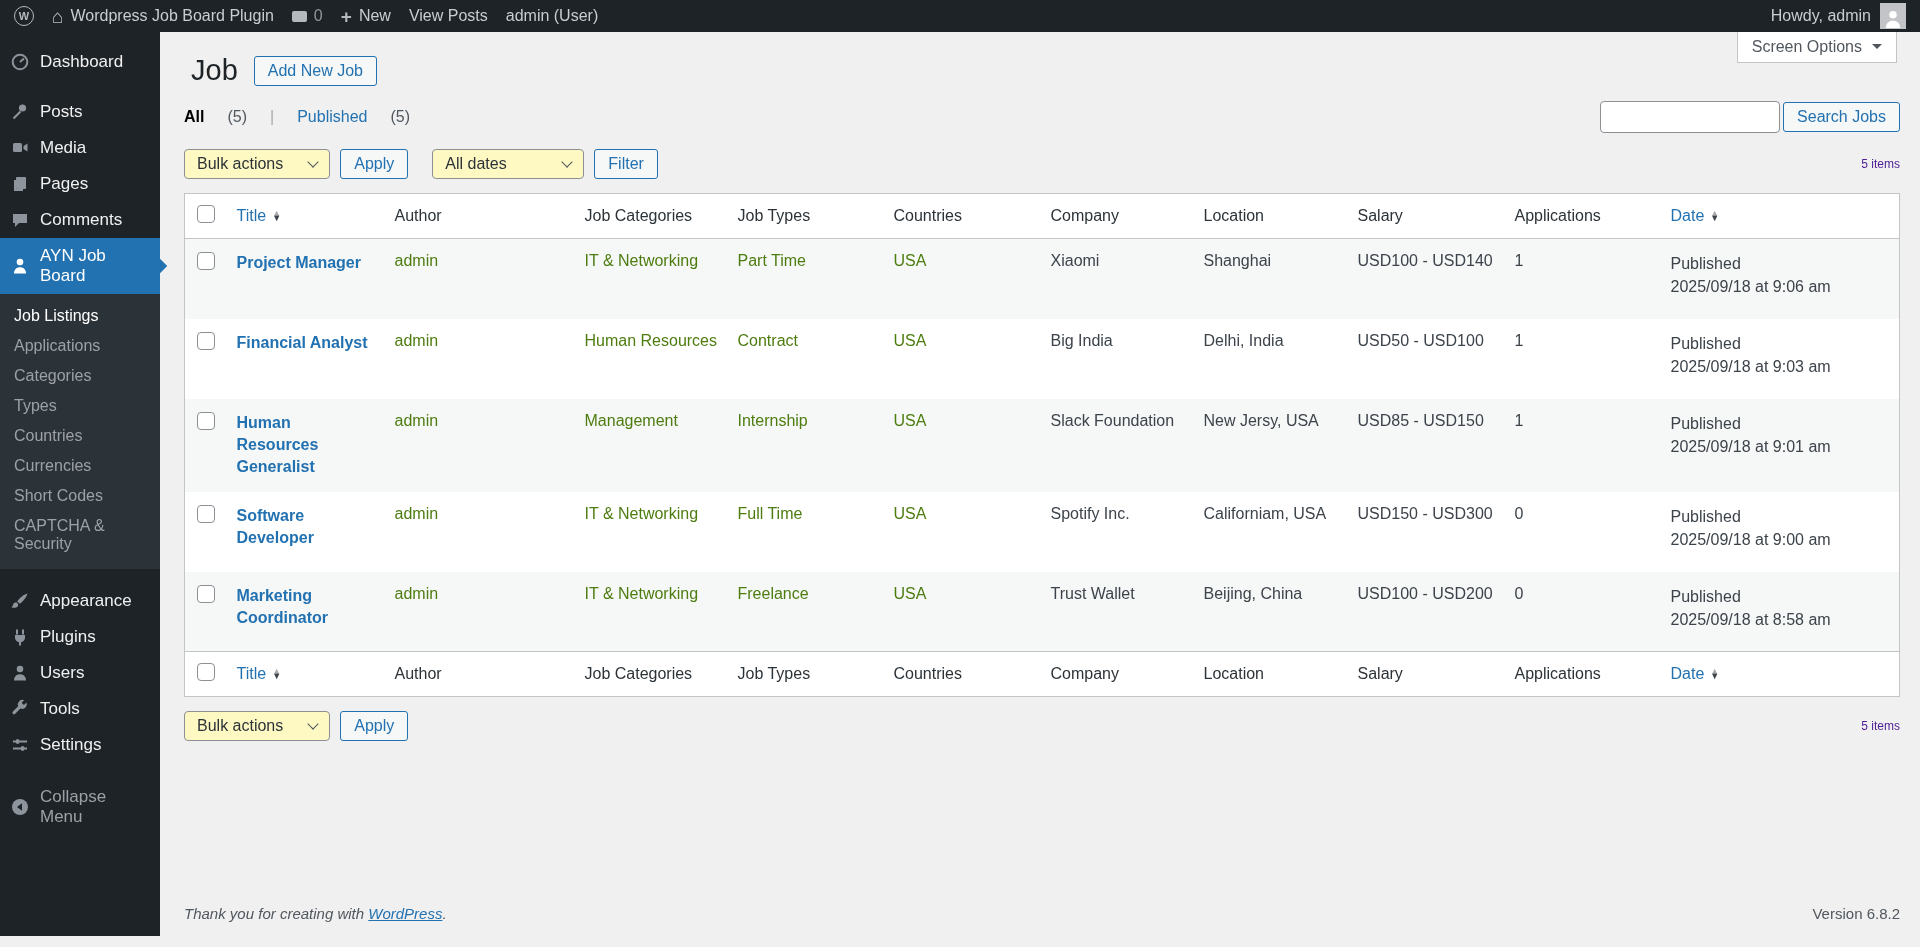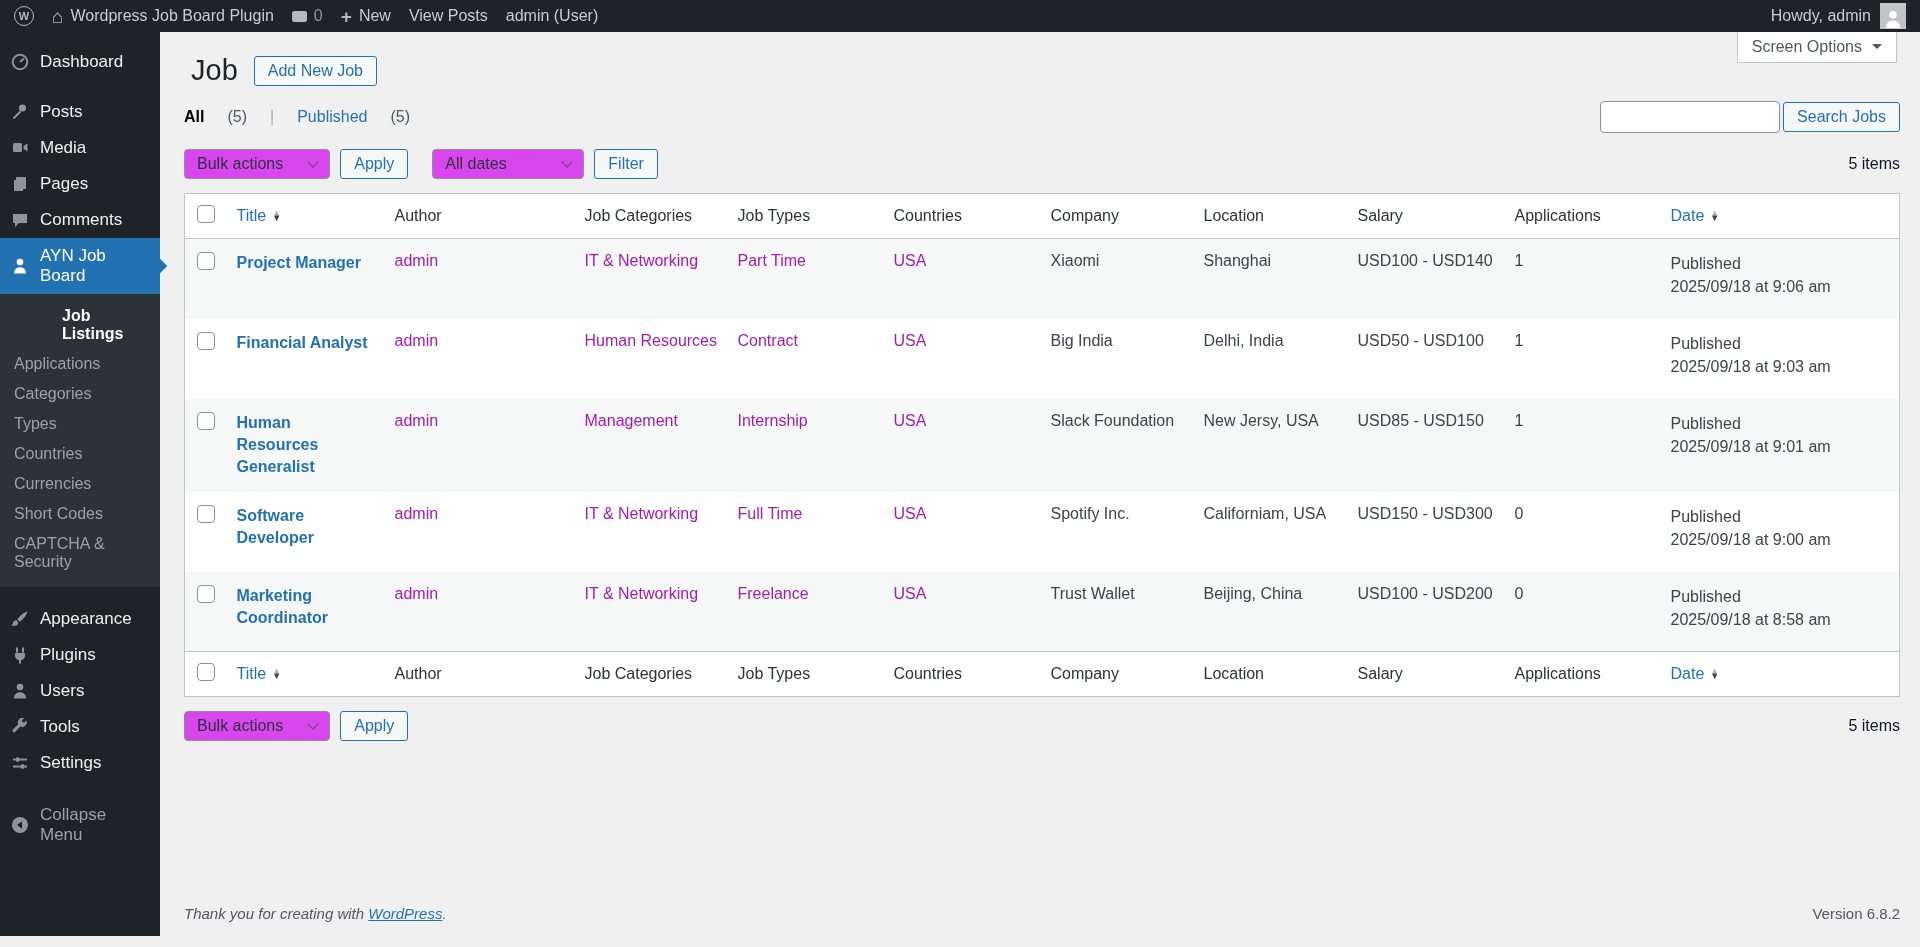--- a/index.html
+++ b/index.html
@@ -22,21 +22,21 @@
   .layout { display:flex; height:904px; }
   .sidebar { width:160px; background:#1d2327; flex:0 0 160px; padding-top:12px; position:relative; z-index:40; }
   .menu-item { display:flex; align-items:center; gap:10px; padding:8px 10px; color:#f0f0f1; font-size:17px; cursor:pointer; position:relative; }
   .menu-item .micon { width:20px; height:20px; color:#8d949b; flex:0 0 20px; display:flex; align-items:center; justify-content:center; }
   .menu-item.active { background:#2271b1; color:#fff; }
   .menu-item.active .micon { color:#fff; }
   .menu-item.active::after { content:''; position:absolute; right:-5px; top:50%; width:11px; height:11px; background:#2271b1; transform:translateY(-50%) rotate(45deg); }
   .menu-sep { height:14px; }
   .submenu { background:#2c3338; padding:7px 0 10px; }
   .submenu-item { padding:6px 10px 6px 14px; font-size:16px; color:#9ca1a7; cursor:pointer; }
-  .submenu-item.current { color:#fff; font-weight:bold;margin-left:48px; }
+  .submenu-item.current { color:#fff; font-weight:normal; }
   .collapse-wrap { margin-top:16px; }
   .menu-item .micon svg { width:20px; height:20px; }
 
   
   .content { flex:1; position:relative; display:flex; flex-direction:column; padding:0 20px 0 24px; }
   .screen-options-tab { position:absolute; top:0; right:23px; background:#fff; border:1px solid #c3c4c7; border-top:none; color:#50575e; font-size:16px; padding:6px 14px; display:flex; align-items:center; gap:10px; cursor:pointer; }
   .so-arrow { width:0; height:0; border:5px solid transparent; border-top-color:#50575e; margin-top:4px; }
 
   .heading-row { display:flex; align-items:center; margin-top:22px; gap:16px; }
   .page-title { font-size:29px; font-weight:400; color:#1d2327;margin-left:7px; }
@@ -45,25 +45,25 @@
   .views-search-row { display:flex; align-items:center; margin-top:14px; }
   .views { font-size:16px; display:flex; align-items:center; gap:23px; }
   .view-all-label { font-weight:bold; color:#000; cursor:pointer; }
   .view-count { color:#50575e; }
   .view-sep { color:#a7aaad; }
   .view-link { color:#2271b1; cursor:pointer; text-decoration:none; }
   .search-box { margin-left:auto; display:flex; align-items:center; gap:3px; }
   .search-input { width:180px; height:32px; border:1px solid #8c8f94; border-radius:4px; background:#fff; padding:0 8px; font-size:16px; font-family:inherit; }
 
   .filter-row { display:flex; align-items:center; margin-top:16px; gap:10px; }
-  .select-box { display:inline-flex; align-items:center; justify-content:space-between; gap:26px; background:#d946ef; border:1px solid #8c8f94; border-radius:4px; padding:5px 12px; font-size:16px; color:#2c3338; cursor:pointer; min-width:115px; }
+  .select-box { display:inline-flex; align-items:center; justify-content:space-between; gap:26px; background:#fef9c3; border:1px solid #8c8f94; border-radius:4px; padding:5px 12px; font-size:16px; color:#2c3338; cursor:pointer; min-width:115px; }
   .select-box.wide { min-width:152px; }
   .chev { width:8px; height:8px; border-right:1.8px solid #50575e; border-bottom:1.8px solid #50575e; transform:rotate(45deg); margin-top:-4px; }
   .dates-group { margin-left:14px; display:flex; gap:10px; align-items:center; }
-  .items-count { margin-left:auto; color:#0f172a; font-size:16px; }
+  .items-count { margin-left:auto; color:#4c1d95; font-size:12px; }
 
   
   table.job-table { width:100%; border-collapse:collapse; background:#fff; border:1px solid #c3c4c7; margin-top:14px; table-layout:fixed; }
   .job-table th { text-align:left; font-weight:400; font-size:16px; color:#2c3338; padding:11px 10px; }
   .job-table thead th { border-bottom:1px solid #c3c4c7; }
   .job-table tfoot th { border-top:1px solid #c3c4c7; }
   .job-table th:nth-child(1), .job-table td:nth-child(1) { width:42px; padding-left:12px; }
   .job-table th:nth-child(2), .job-table td:nth-child(2) { width:158px; }
   .job-table th:nth-child(3), .job-table td:nth-child(3) { width:190px; }
   .job-table th:nth-child(4), .job-table td:nth-child(4) { width:153px; }
@@ -74,21 +74,21 @@
   .job-table th:nth-child(9), .job-table td:nth-child(9) { width:157px; }
   .job-table th:nth-child(10), .job-table td:nth-child(10) { width:156px; }
   .job-table tbody tr.alt { background:#f6f7f7; }
   .job-table td { vertical-align:top; padding:13px 10px; font-size:16px; color:#3c434a; height:80px; }
   .sortable-th { color:#2271b1; cursor:pointer; display:inline-flex; align-items:center; gap:6px; }
   .sort-arrows { display:inline-flex; flex-direction:column; line-height:0.55; font-size:9px; }
   .sort-arrows .up { color:#a7aaad; }
   .sort-arrows .down { color:#3c434a; }
   .cb { appearance:none; -webkit-appearance:none; width:18px; height:18px; border:1px solid #8c8f94; border-radius:4px; background:#fff; cursor:pointer; margin:0; }
   .title-link { color:#2271b1; font-weight:bold; cursor:pointer; line-height:1.4; display:inline-block; }
-  .cell-link { color:#a21caf; cursor:pointer; }
+  .cell-link { color:#4d7c0f; cursor:pointer; }
   .date-line { display:block; line-height:1.45; }
 
   .bottom-controls { display:flex; align-items:center; margin-top:14px; gap:10px; }
 
   .spacer { flex:1; }
   .footer-row { display:flex; align-items:center; padding:10px 0 14px; font-size:15px; color:#50575e; }
   .thanks { font-style:italic; }
   .thanks a { color:#2271b1; text-decoration:underline; cursor:pointer; }
   .version { margin-left:auto; }
 </style>

